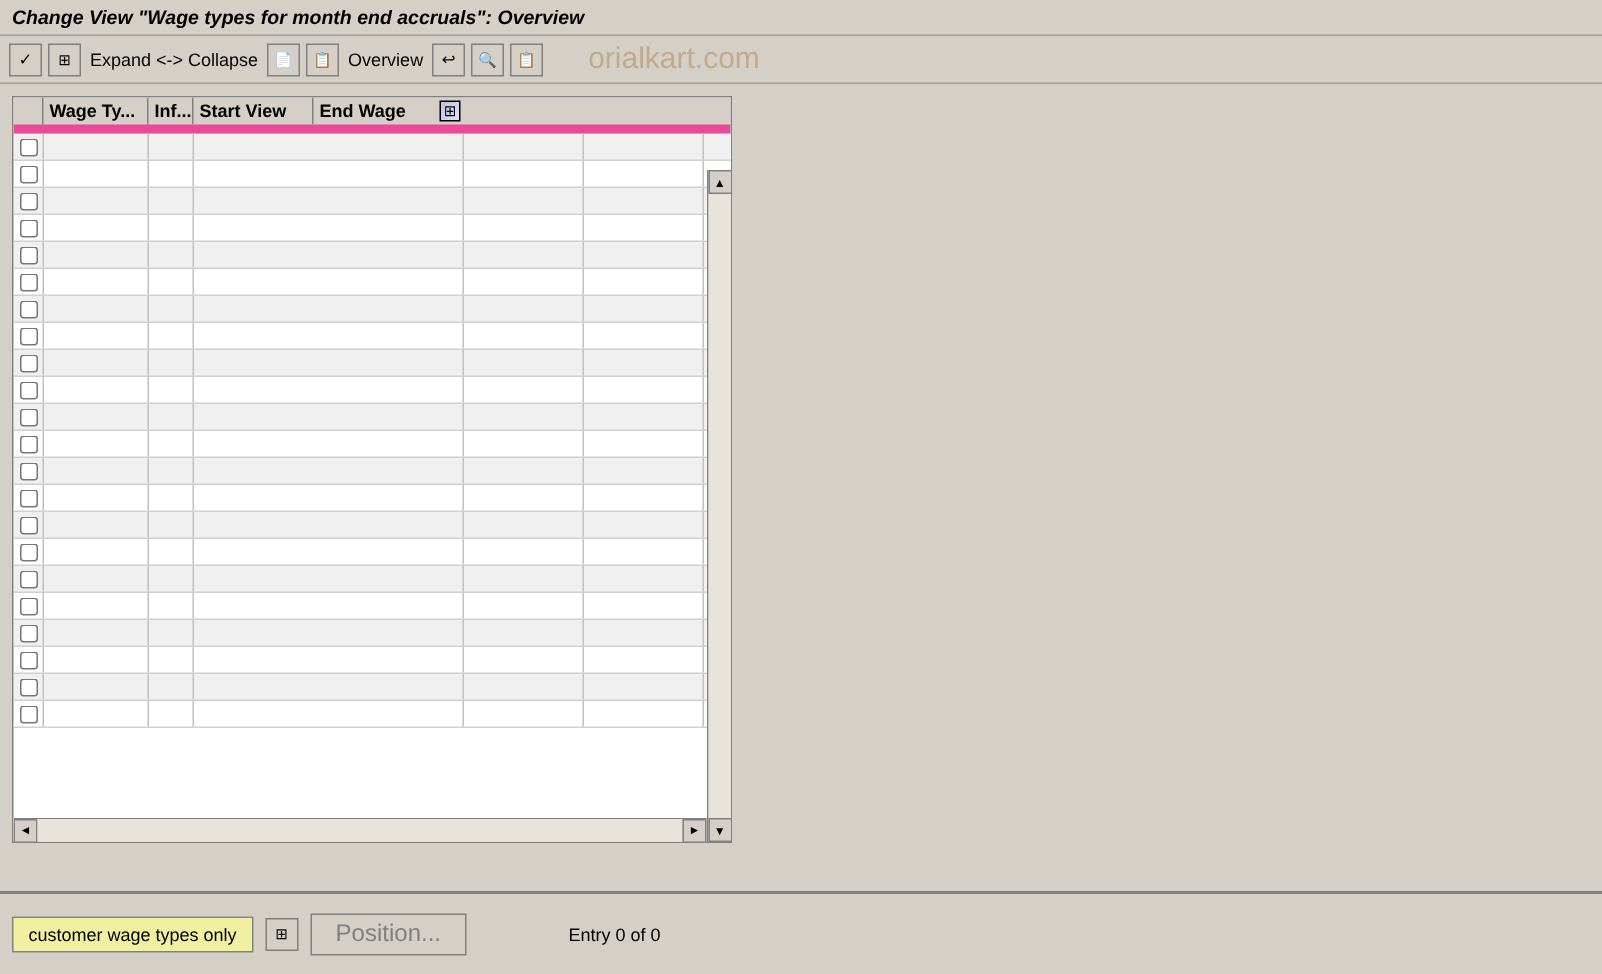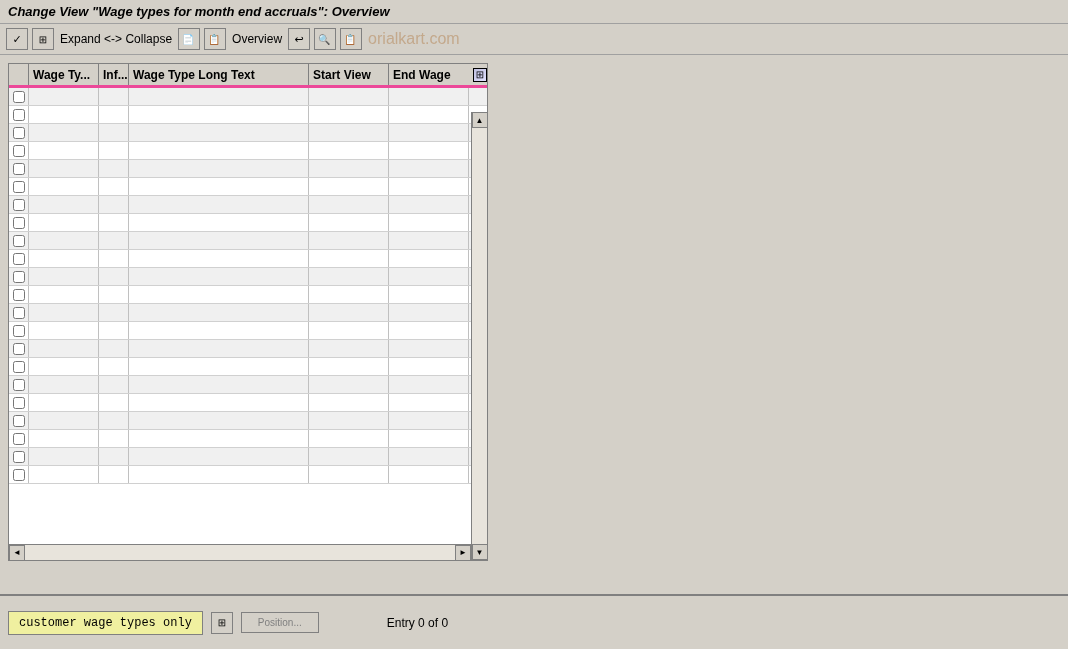--- a/index.html
+++ b/index.html
@@ -66,21 +66,21 @@
       width: 480px;
       height: 100%;
       overflow: hidden;
       position: relative;
     }
 
     .table-header {
       display: flex;
       align-items: flex-start;
       background-color: #d4d0c8;
-      border-bottom: 3px solid #ec4899;
+      border-bottom: 6px solid #ec4899;
       height: 24px;
     }
 
     .col-checkbox {
       width: 20px;
       min-width: 20px;
       border-right: 1px solid #808080;
       height: 100%;
       display: flex;
       align-items: center;
@@ -200,39 +200,38 @@
       gap: 8px;
     }
 
     .btn-customer-wage {
       background-color: #f0f0a0;
       border: 1px solid #808080;
       padding: 4px 10px;
       font-size: 12px;
       cursor: pointer;
       color: #000;
-      font-family: Liberation Mono, monospace;
     }
 
     .position-icon {
       width: 22px;
       height: 22px;
       background-color: #d4d0c8;
       border: 1px solid #808080;
       display: flex;
       align-items: center;
       justify-content: center;
       cursor: pointer;
     }
 
     .btn-position {
       background-color: #d4d0c8;
       border: 1px solid #808080;
       padding: 4px 16px;
-      font-size: 10px;
+      font-size: 16px;
       cursor: pointer;
       color: #808080;
     }
 
     .entry-text {
       font-size: 12px;
       color: #000;
       margin-left: 60px;
     }
 
@@ -281,36 +280,33 @@
   </div>
 
   <div class="toolbar-btn" title="Find">
     <span style="font-size:10px;">🔍</span>
   </div>
 
   <div class="toolbar-btn" title="Other">
     <span style="font-size:10px;">📋</span>
   </div>
 
-  <span class="watermark" style="position:relative;top:auto;left:auto;color:rgba(180,130,80,0.5);font-size:16px;margin-left:2px;">orialkart.com</span>
+  <span class="watermark" style="position:relative;top:auto;left:auto;color:rgba(180,130,80,0.5);font-size:20px;margin-left:26px;">orialkart.com</span>
 </div>
 
 <div class="main-content">
   <div class="table-container">
 
     <div class="table-header">
       <div class="col-checkbox"></div>
       <div class="col-header col-wage-type">
         <span>Wage Ty...</span>
       </div>
       <div class="col-header col-info">
         <span>Inf...</span>
-      </div>
-      <div class="col-header col-long-text">
-        <span>Wage Type Long Text</span>
       </div>
       <div class="col-header col-start-date">
         <span>Start View</span>
       </div>
       <div class="col-header col-end-date" style="border-right:none;">
         <span>End Wage</span>
       </div>
 
       <div class="col-icon" title="Column Settings">
         <span style="font-size:10px;border:1px solid #000;width:14px;height:14px;display:flex;align-items:center;justify-content:center;background:linear-gradient(135deg,#c0c0e0 0%,#e0e0ff 100%);">⊞</span>

